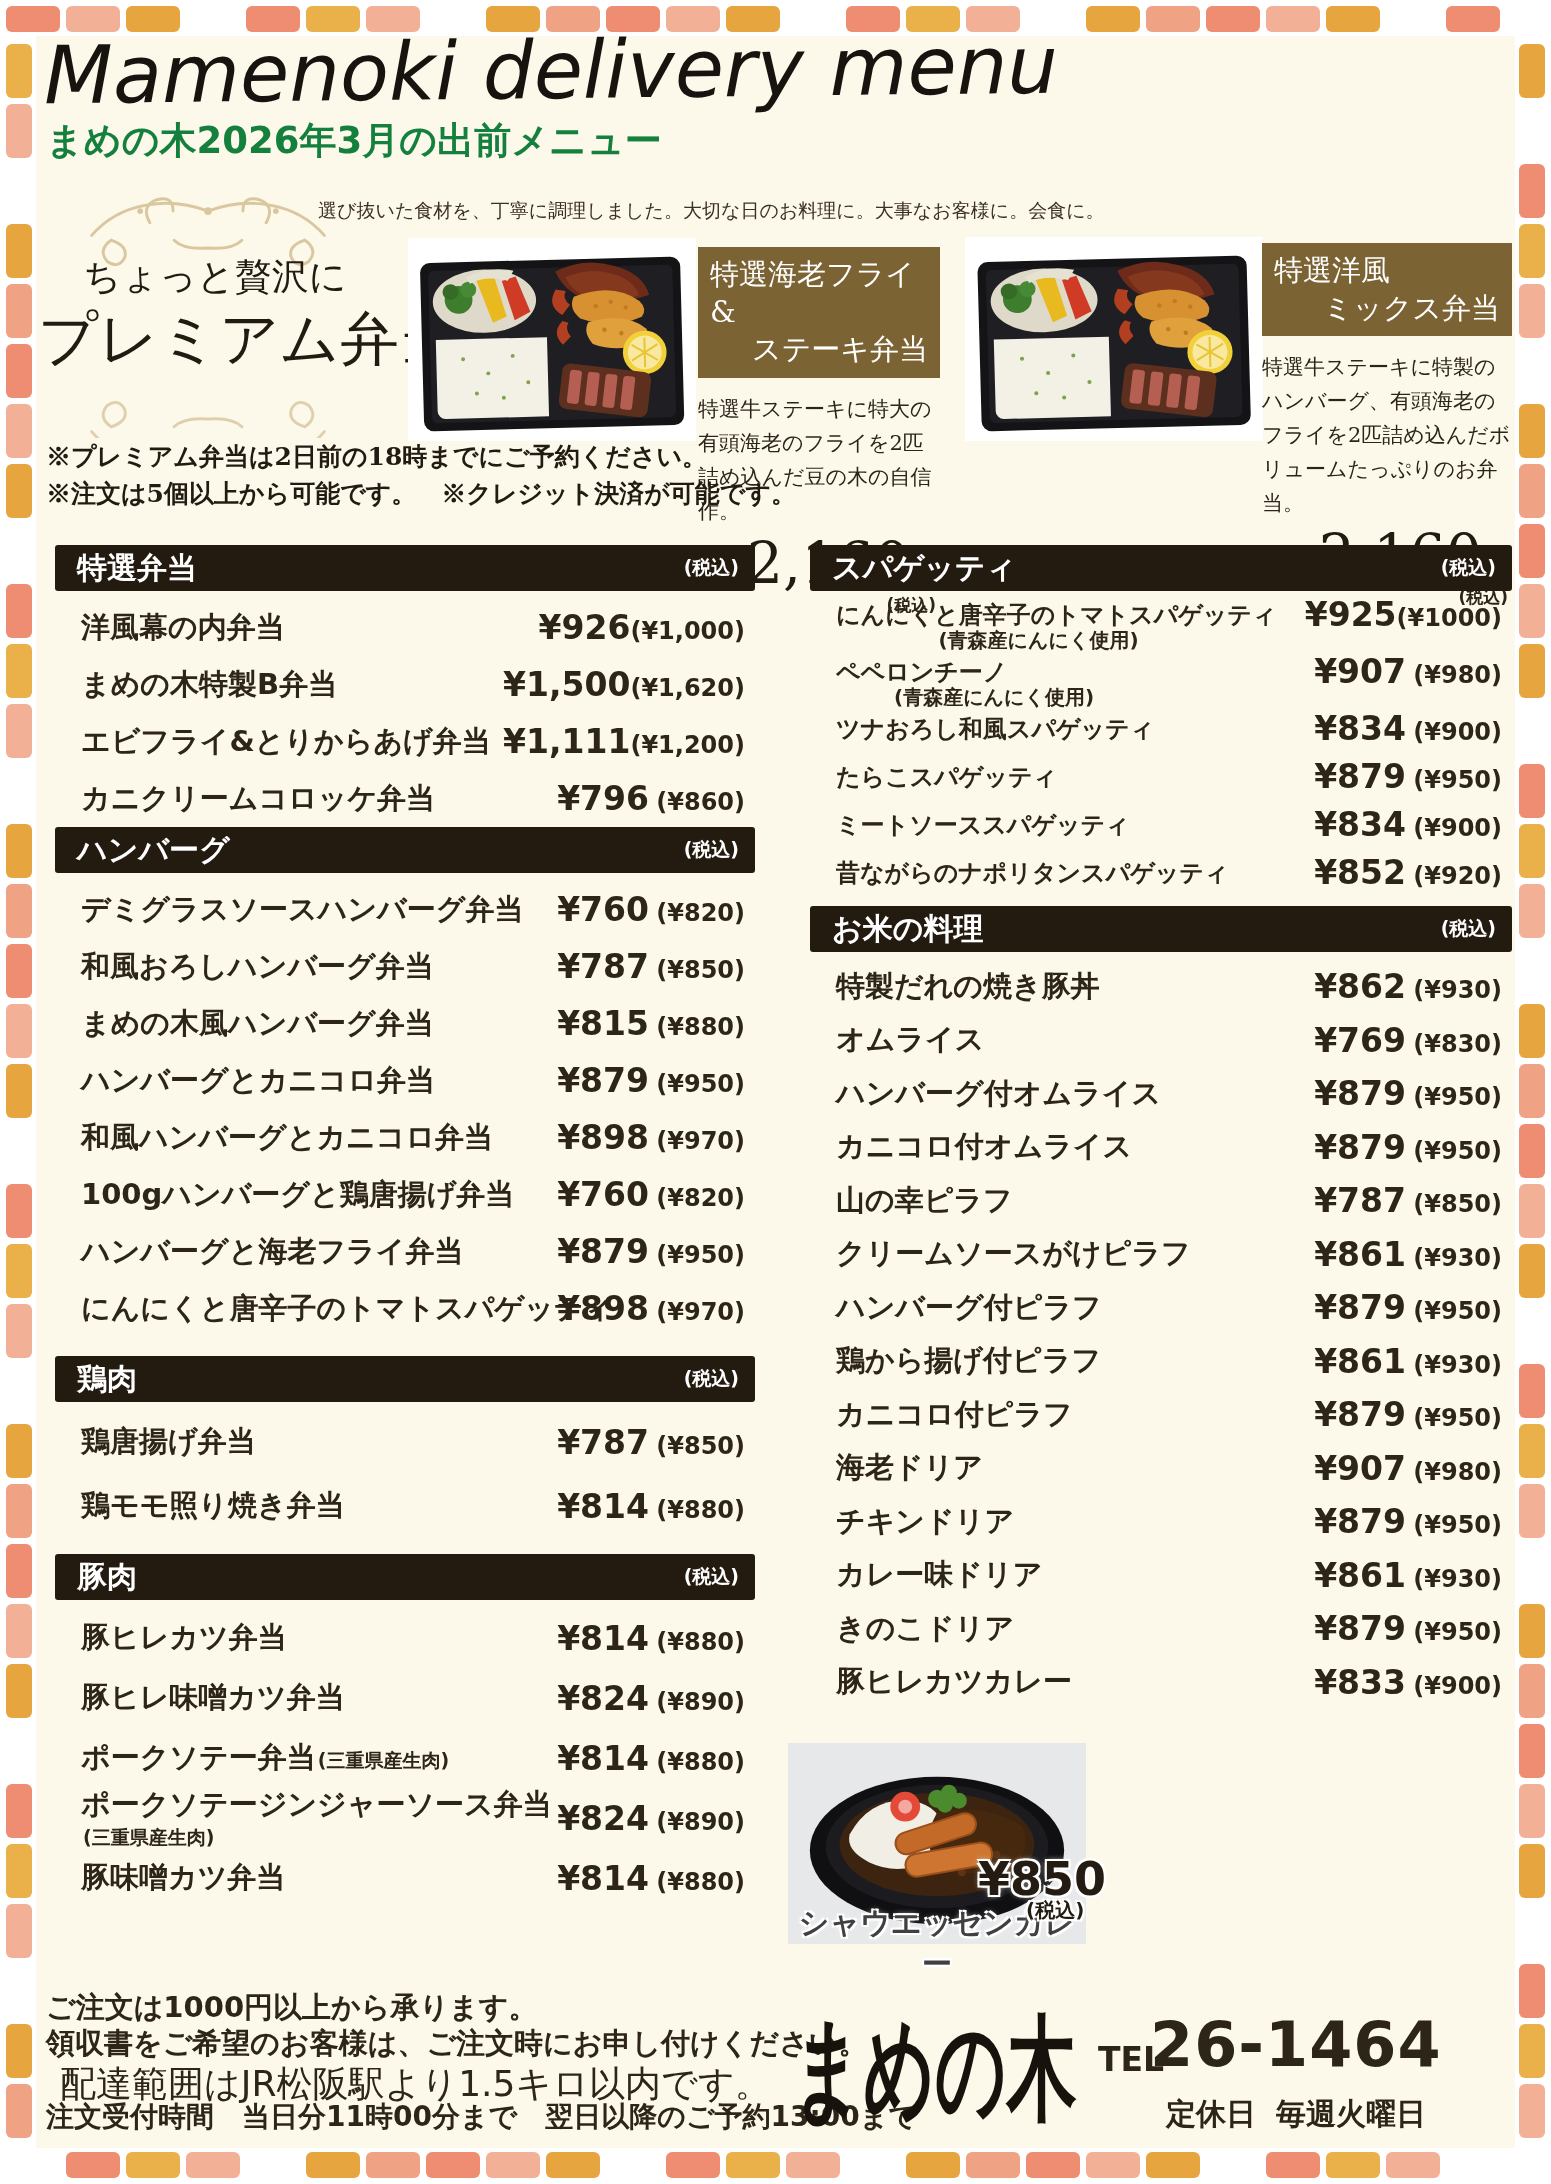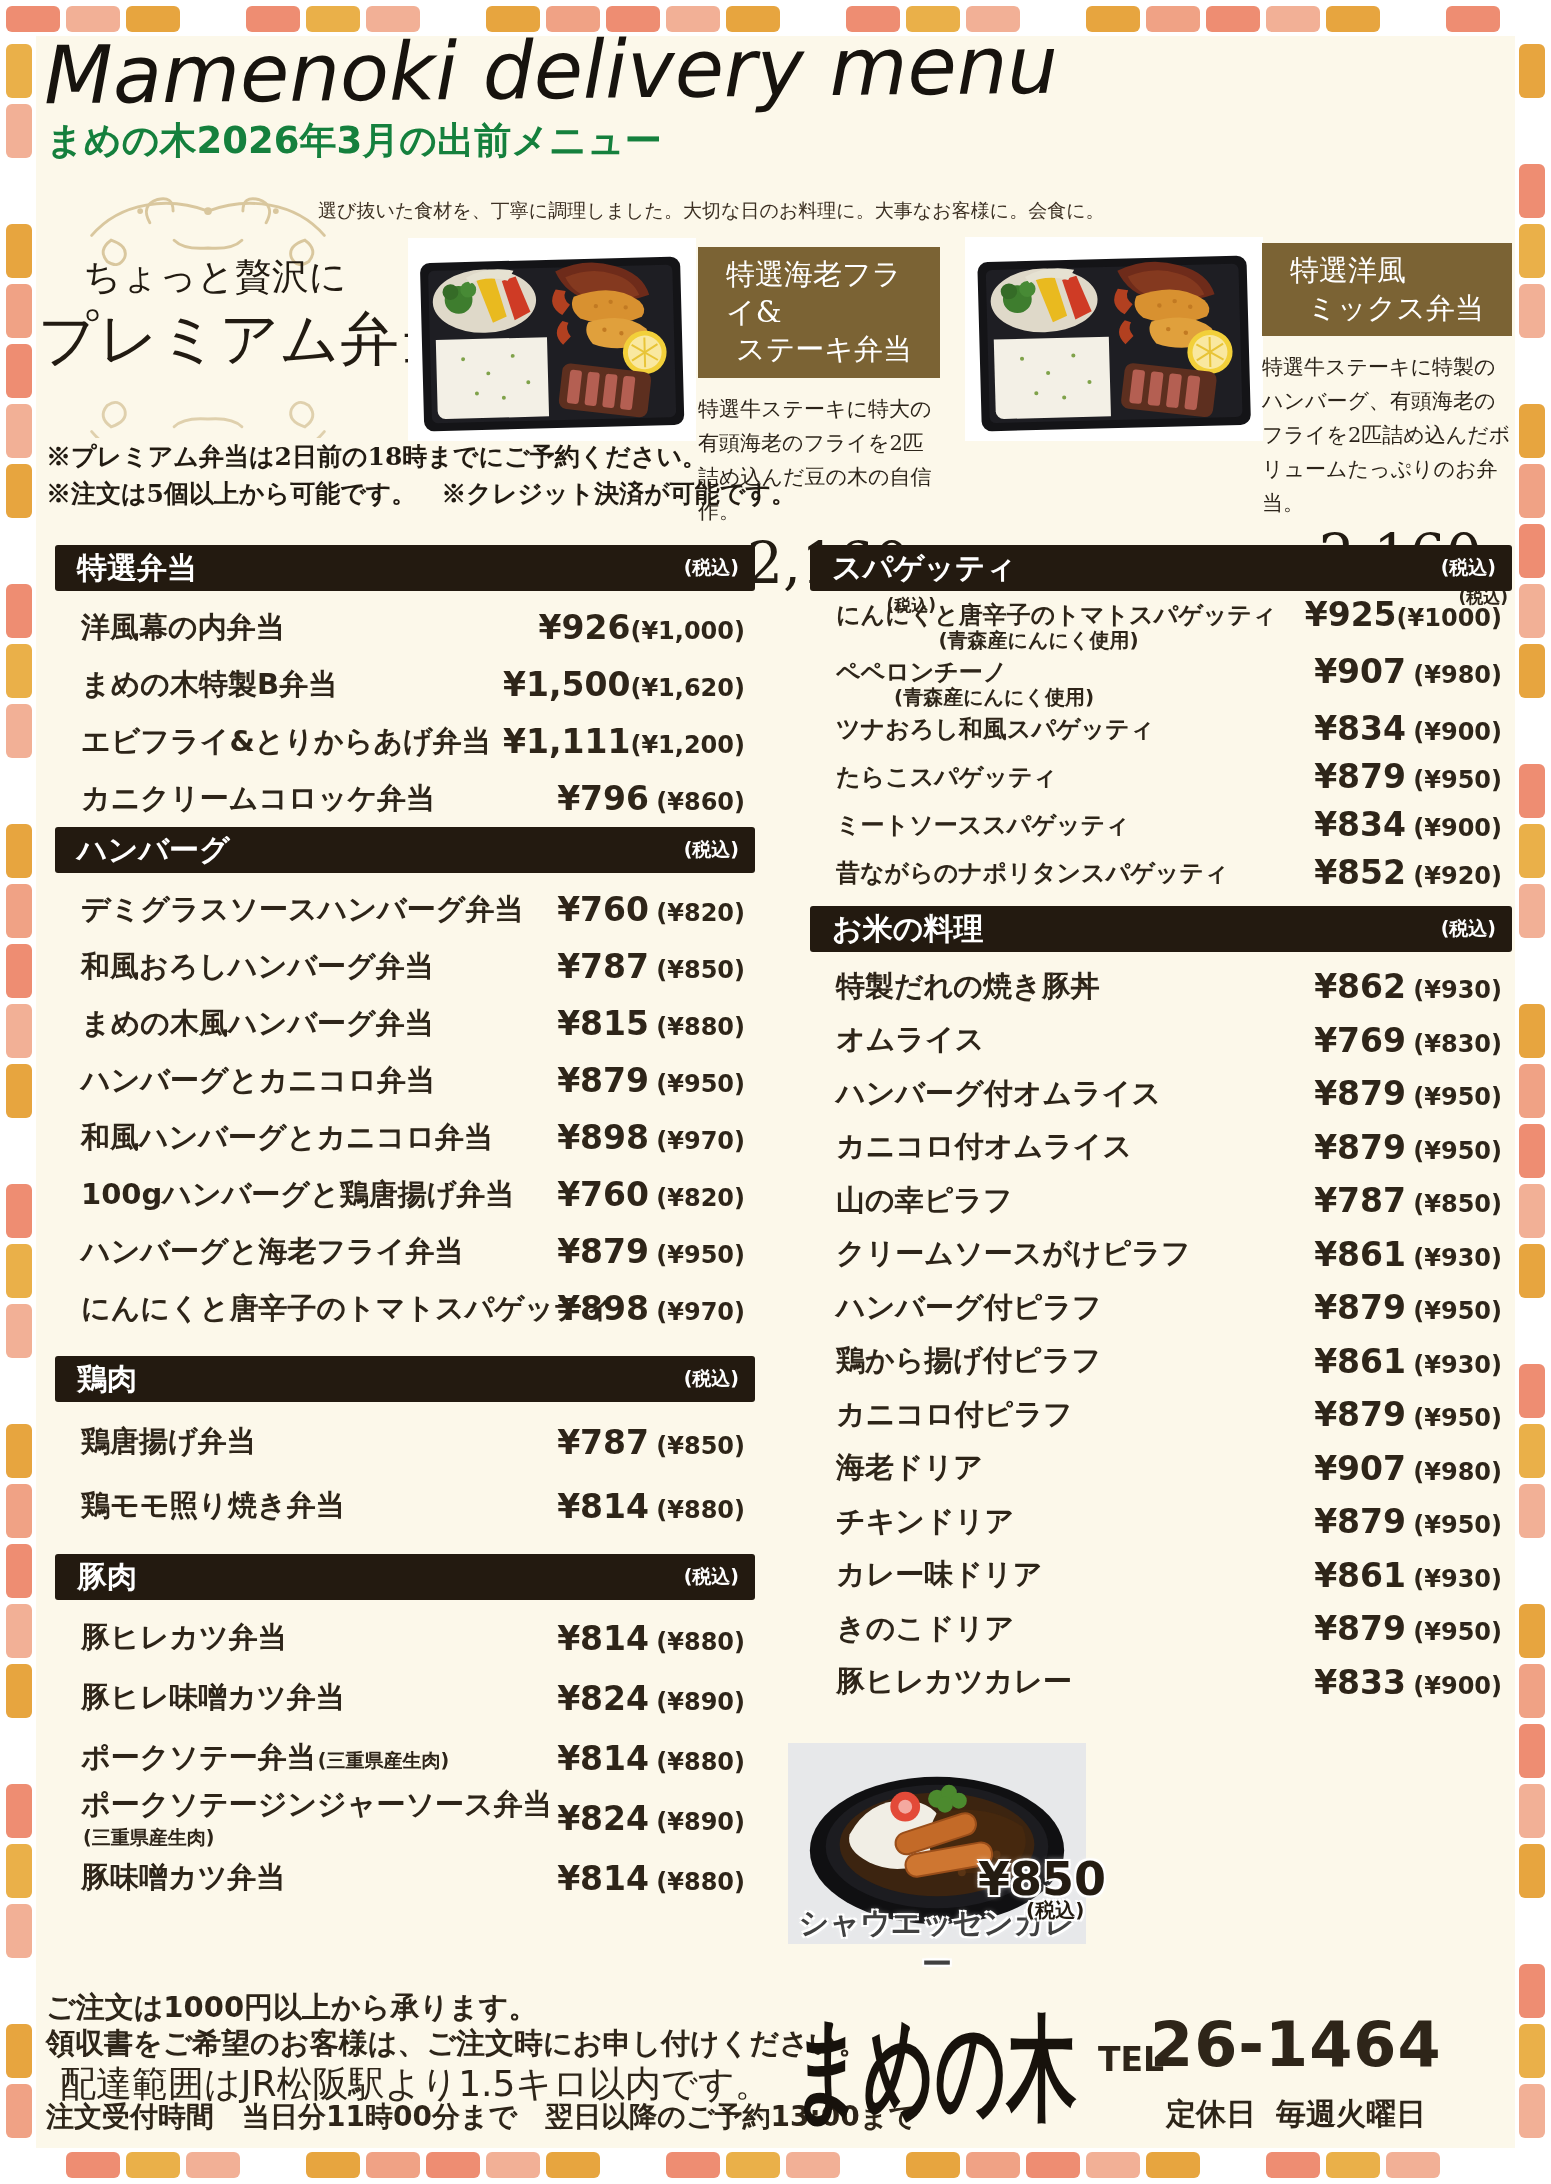--- a/index.html
+++ b/index.html
@@ -26,21 +26,21 @@
              font-size:59px;color:#221b12;white-space:nowrap;}
   .note1{left:46px;top:440px;font-size:25px;font-family:"DejaVu Serif",serif;font-weight:bold;color:#221b12;}
   .note2{left:46px;top:477px;font-size:25px;font-family:"DejaVu Serif",serif;font-weight:bold;color:#221b12;}
 
   .photo1{left:408px;top:238px;width:288px;height:203px;}
   .photo2{left:965px;top:237px;width:298px;height:204px;}
 
   .p-card1{left:698px;top:247px;width:242px;}
   .p-card2{left:1262px;top:243px;width:250px;}
   .p-label{background:#7b6334;color:#ffffff;font-family:"DejaVu Serif",serif;font-size:29px;
-           padding:9px 28px;line-height:1.3;}
+           padding:9px 12px;line-height:1.3;}
   .p-label .l2{text-align:right;}
   .p-desc{margin:14px 0 0;font-family:"DejaVu Serif",serif;font-size:21px;line-height:1.62;color:#2c241a;}
   .p-price{margin-top:2px;text-align:right;font-family:"DejaVu Serif",serif;color:#221b12;}
   .p-price .big{font-size:57px;}
   .p-price .unit{font-size:27px;margin-left:3px;}
   .p-tax{text-align:right;font-size:17px;font-weight:bold;padding-right:4px;margin-top:-2px;}
 
   
   #col-left{left:55px;top:545px;width:700px;}
   #col-right{left:810px;top:545px;width:702px;}

